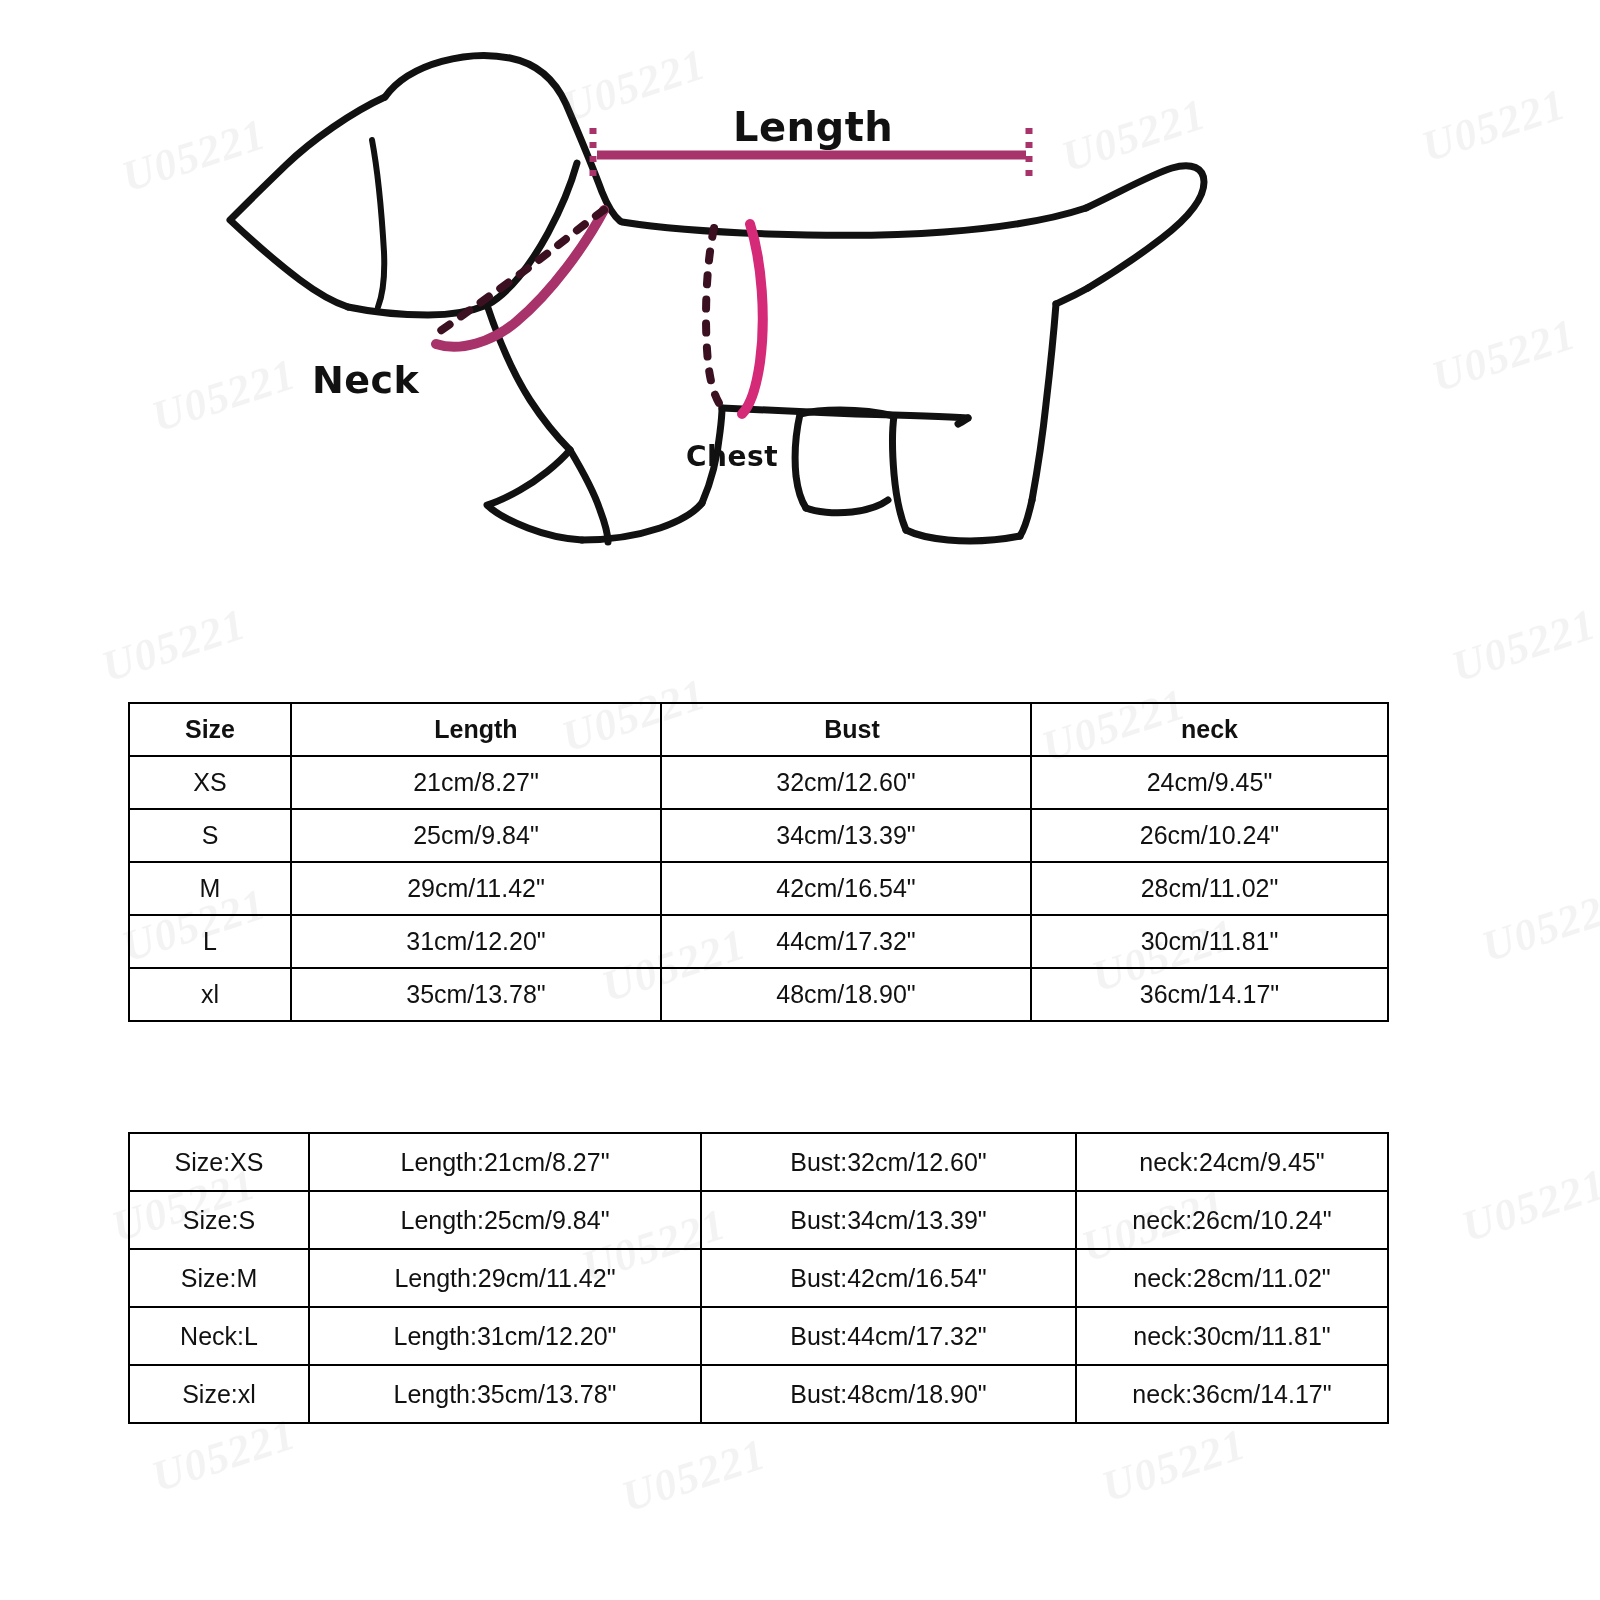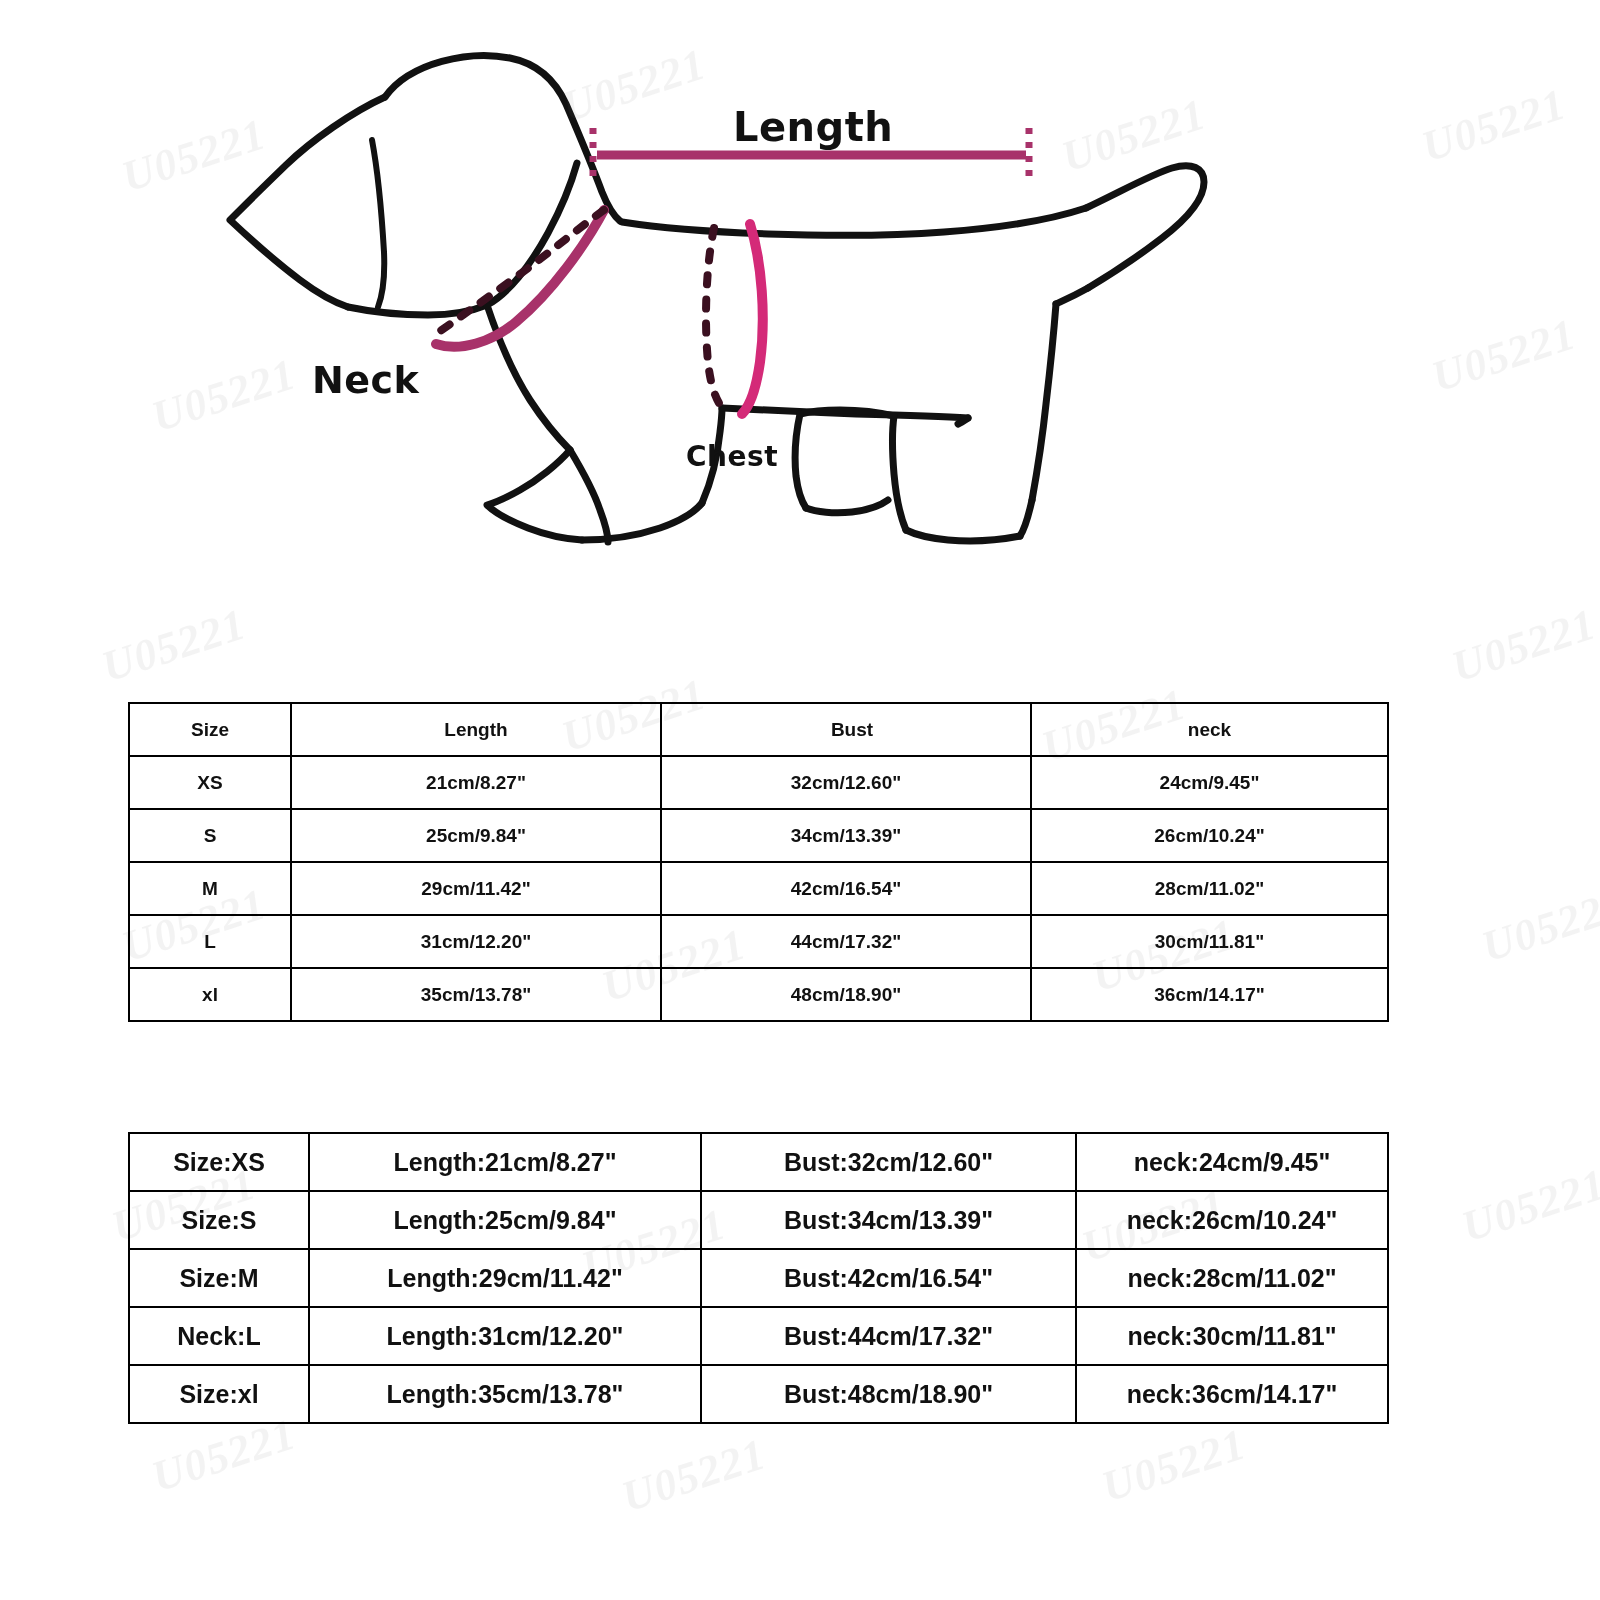--- a/index.html
+++ b/index.html
@@ -66,34 +66,34 @@
     table-layout: fixed;
     z-index: 5;
     background: transparent;
   }
   .sizetable td, .sizetable th {
     border: 2px solid #000000;
     text-align: center;
     vertical-align: middle;
     font-family: "Liberation Sans", sans-serif;
     color: #111111;
-    font-weight: 700;
+    font-weight: 400;
     background: transparent;
   }
 
   
   #table-measurements {
     left: 128px;
     top: 702px;
     width: 1259px;
   }
   #table-measurements th,
   #table-measurements td {
     height: 53px;
-    font-size: 19px;
+    font-size: 25px;
     margin-top: 28px;
   }
   #table-measurements th { font-weight: 600; }
   #table-measurements .c-size   { width: 162px; }
   #table-measurements .c-length { width: 370px; }
   #table-measurements .c-bust   { width: 370px; padding-left: 12px; }
   #table-measurements .c-neck   { width: 357px; }
 
   
   #table-measurements-labeled {

